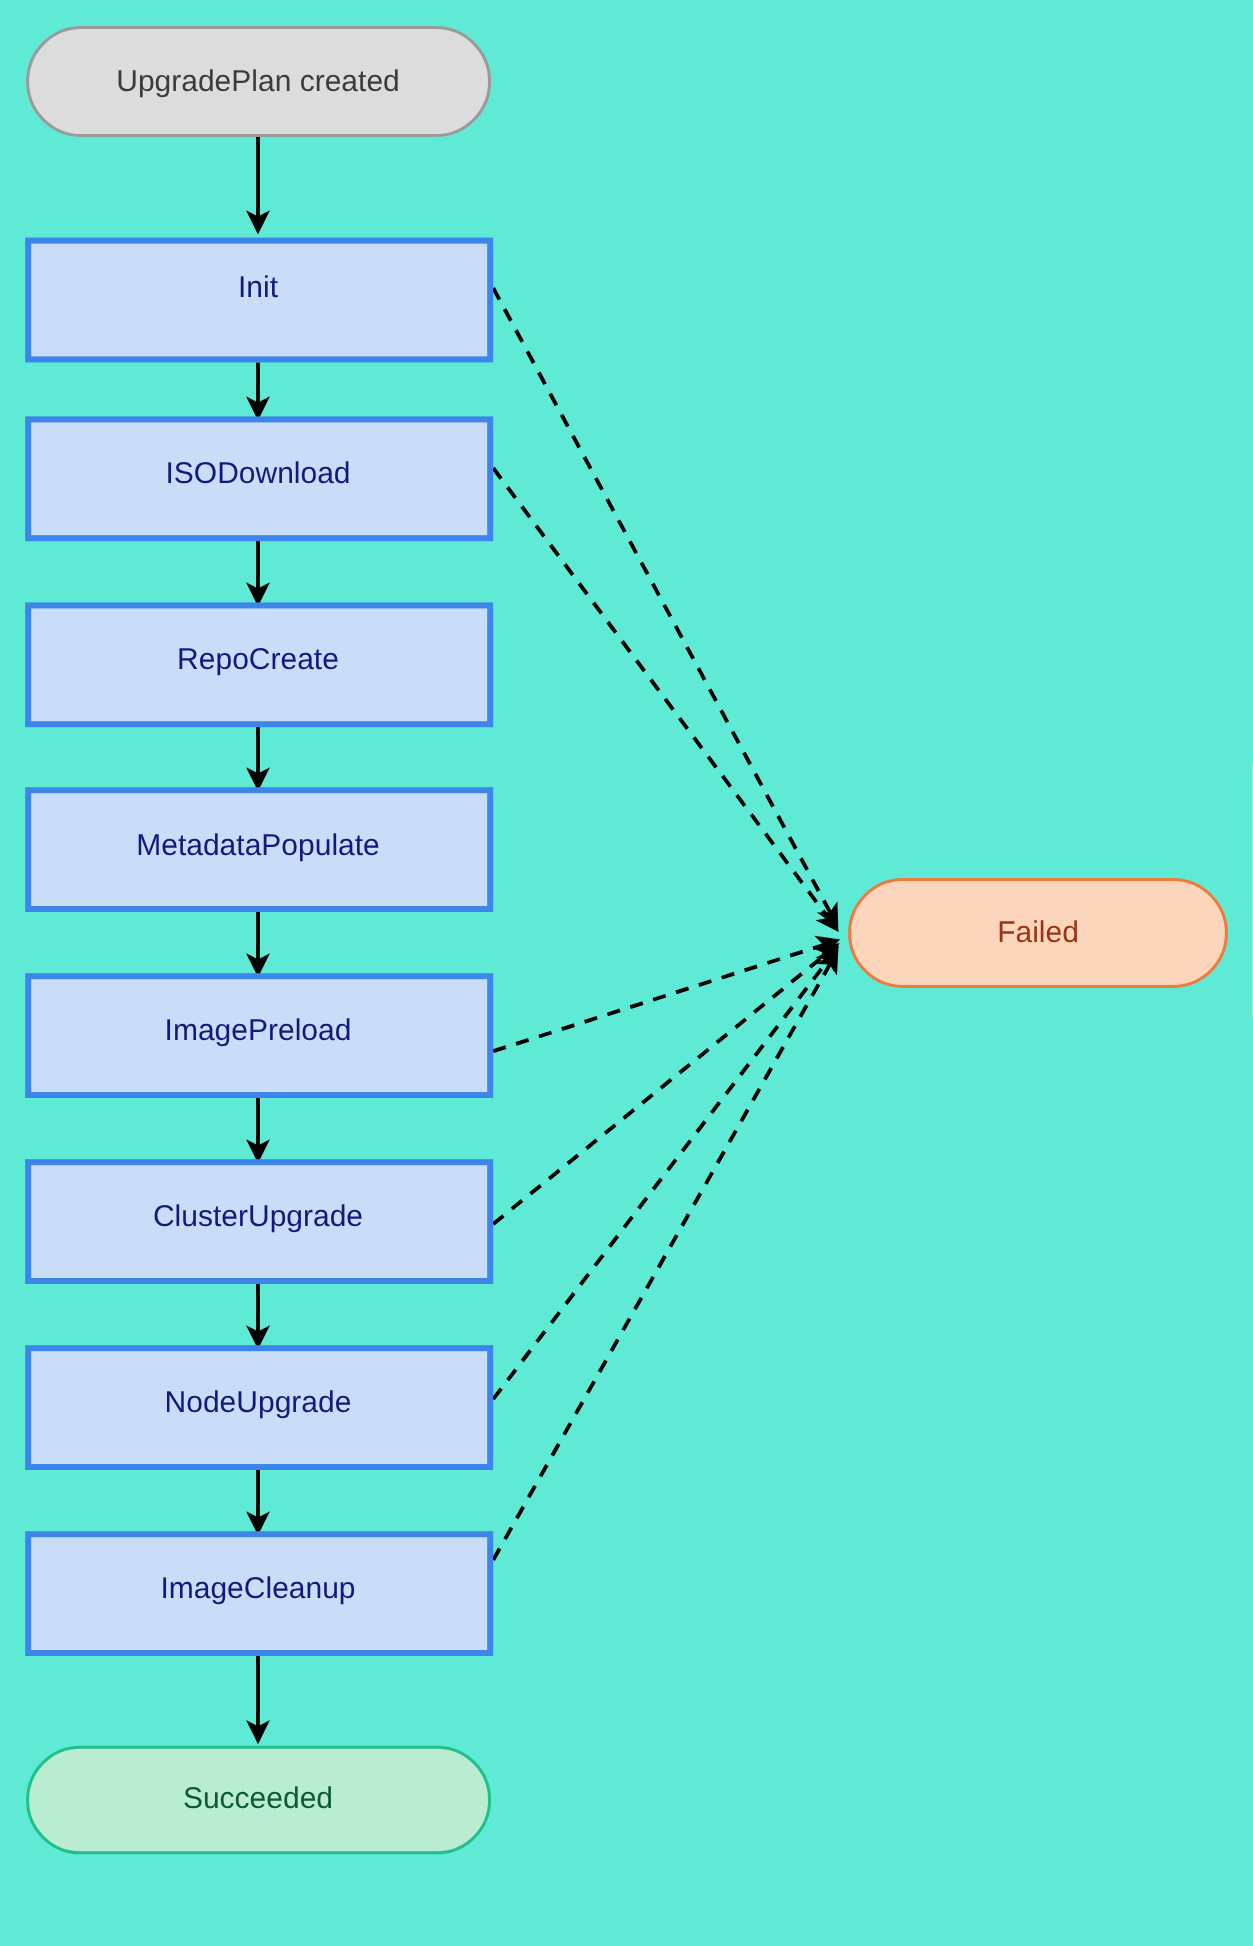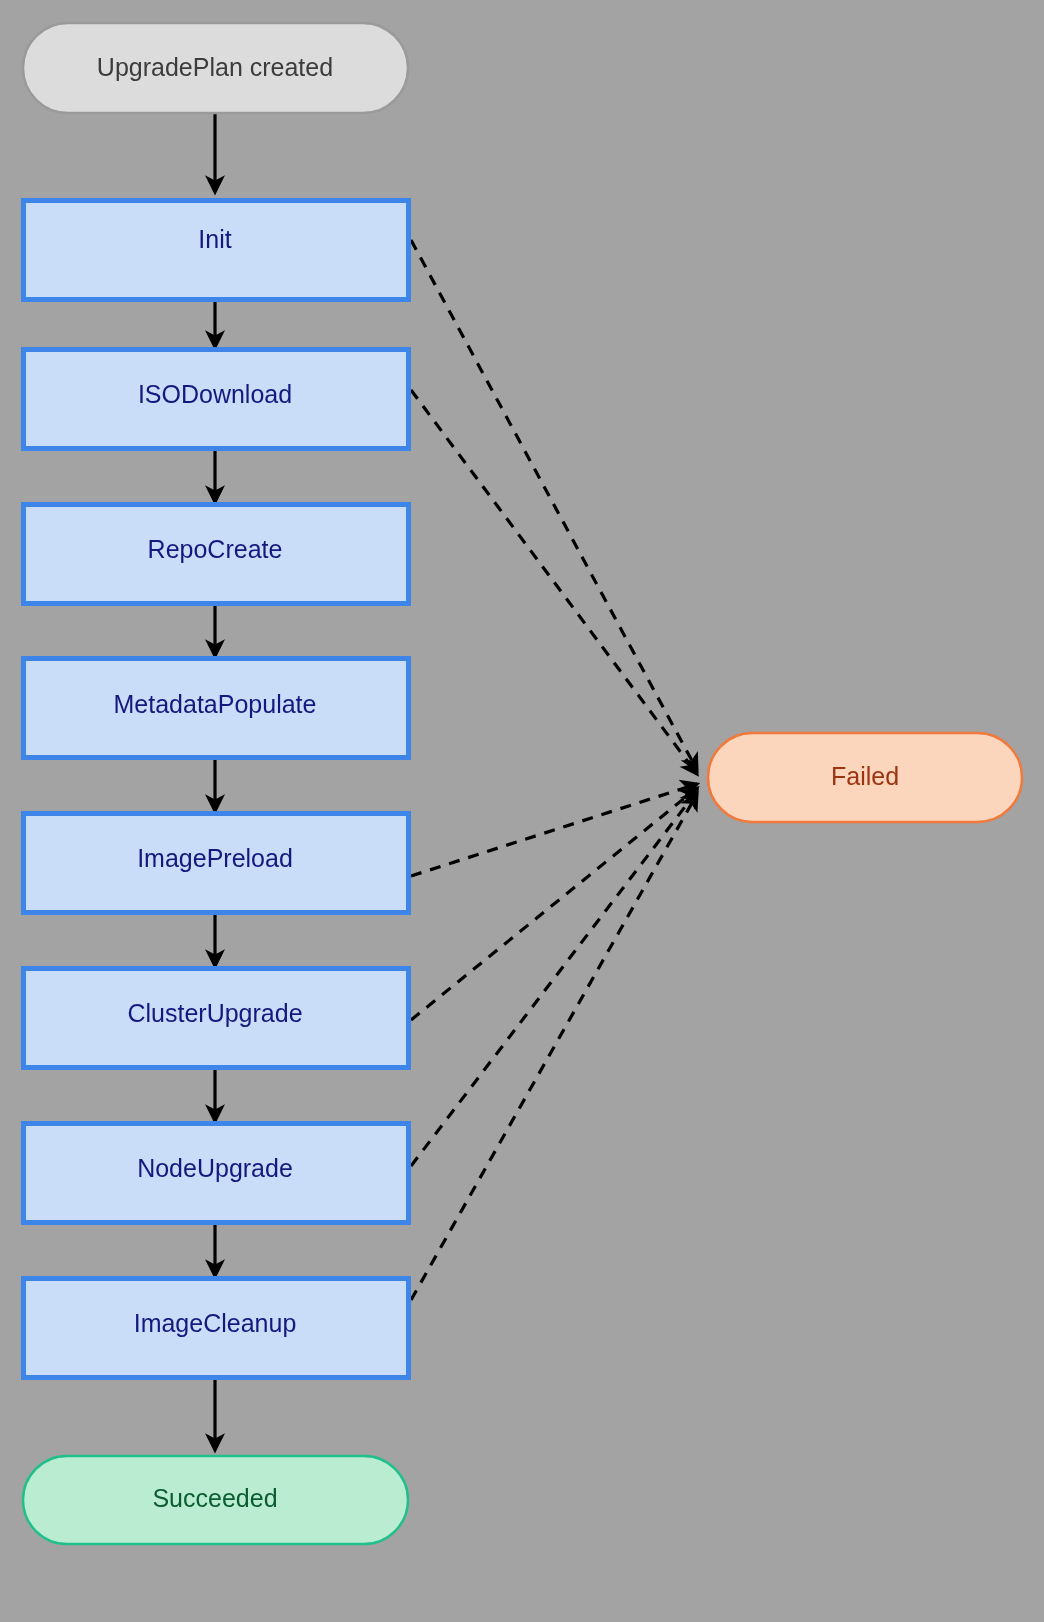--- a/index.html
+++ b/index.html
@@ -11,21 +11,21 @@
   body {
     width: 1044px;
     height: 1622px;
     font-family: "Liberation Sans", sans-serif;
     overflow: hidden;
   }
   #flow-root {
     position: relative;
     width: 1044px;
     height: 1622px;
-    background: #a3a3a3;
+    background: #5eead4;
   }
   svg.flow-canvas {
     display: block;
     width: 1044px;
     height: 1622px;
   }
   .node-label {
     font-family: "Liberation Sans", sans-serif;
     font-size: 25px;
     text-anchor: middle;

